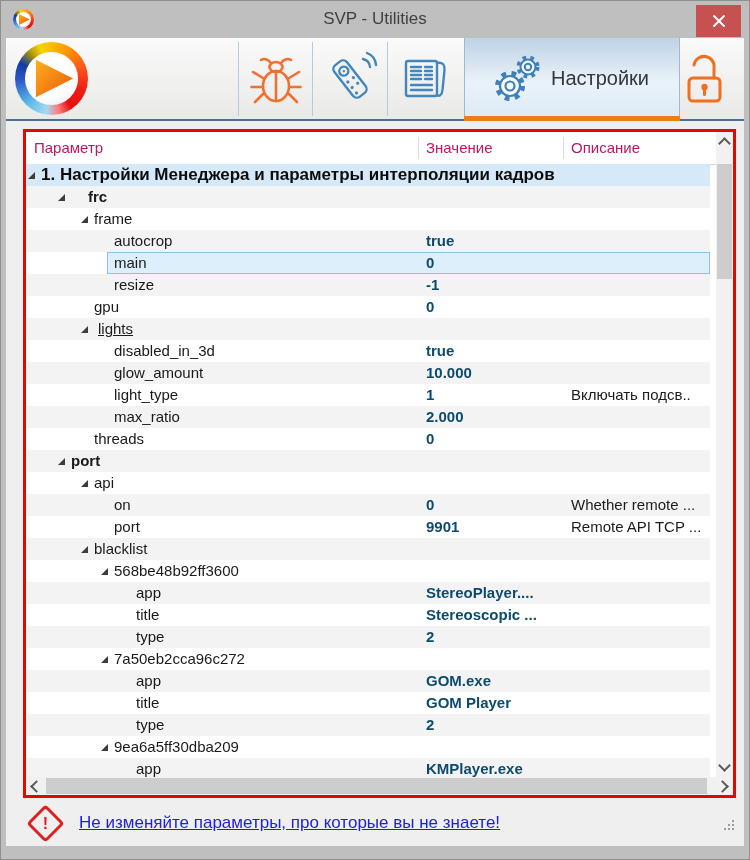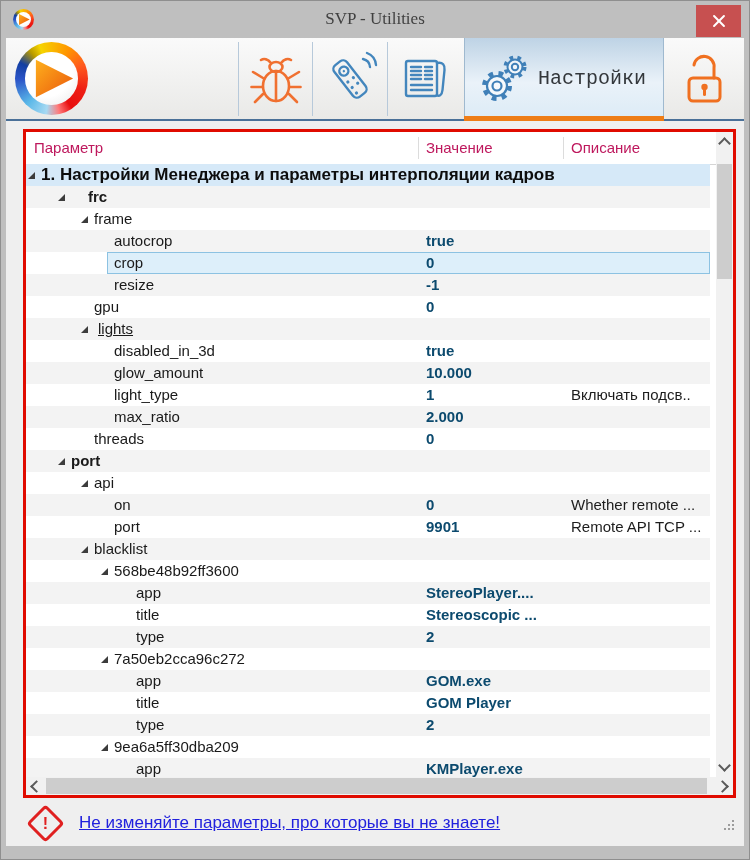--- a/index.html
+++ b/index.html
@@ -1,20 +1,20 @@
 <!DOCTYPE html>
 <html><head>
 <meta charset="utf-8">
 <style>
   html,body{margin:0;padding:0;}
   body{width:750px;height:860px;overflow:hidden;font-family:"Liberation Sans",sans-serif;}
   .window{box-sizing:border-box;width:750px;height:860px;background:#bfbfbf;border:1px solid #8f8f8f;position:relative;}
   
   .titlebar{position:relative;height:37px;background:#bfbfbf;}
-  .title{position:absolute;left:0;right:0;top:8px;text-align:center;font-size:17px;color:#404040;font-family:Liberation Serif, serif;}
+  .title{position:absolute;left:0;right:0;top:8px;text-align:center;font-size:17px;color:#404040;}
   .closebtn{position:absolute;right:8px;top:4px;width:45px;height:32px;background:#c75050;cursor:default;}
   .closebtn .x{position:absolute;left:50%;top:50%;width:14px;height:14px;transform:translate(-50%,-50%);}
   .closebtn .x i{position:absolute;left:-1px;top:6px;width:16px;height:2px;background:#fff;border-radius:1px;}
   .closebtn .x i:first-child{transform:rotate(45deg);}
   .closebtn .x i:last-child{transform:rotate(-45deg);}
   
   .svplogo{position:relative;border-radius:50%;background:
     conic-gradient(from -20deg,#f6d400 0%,#ff9500 14%,#ff5a1e 24%,#ee1e14 36%,#e80f0f 46%,#ff7a7a 52%,#a6d9f2 58%,#59b7e8 68%,#2c55c8 80%,#123ea2 88%,#b89a00 95%,#f6d400 100%);}
   .svplogo .inner{position:absolute;left:14%;top:14%;width:72%;height:72%;border-radius:50%;
     background:radial-gradient(circle at 40% 35%,#ffffff 55%,#e8e8e8 100%);}
@@ -140,21 +140,21 @@
             <path d="M15,29 H25"></path>
           <path d="M29,17 H36"></path>
             <path d="M29,21 H36"></path>
             <path d="M29,25 H36"></path>
             <path d="M29,29 H36"></path>
           <path d="M15,35 H36"></path>
             <path d="M15,40 H36"></path>
         </svg>
       </div>
 
-      <div class="tbtn tab-active" style="left:458px;width:200px;font-family:Liberation Mono, monospace;">
+      <div class="tbtn tab-active" style="left:458px;width:216px;">
         <svg width="48" height="48" viewBox="0 0 48 48">
           <circle cx="15" cy="31" r="12" fill="none" stroke="#4080b8" stroke-width="6" stroke-dasharray="4.5 5.1"></circle>
           <circle cx="15" cy="31" r="10" fill="#ffffff" fill-opacity="0.6" stroke="#4080b8" stroke-width="2.2"></circle>
           <circle cx="15" cy="31" r="4.5" fill="none" stroke="#4080b8" stroke-width="2.2"></circle>
           <circle cx="33" cy="12" r="9" fill="none" stroke="#4080b8" stroke-width="5" stroke-dasharray="3.4 4"></circle>
           <circle cx="33" cy="12" r="7.5" fill="#ffffff" fill-opacity="0.6" stroke="#4080b8" stroke-width="2"></circle>
           <circle cx="33" cy="12" r="3.2" fill="none" stroke="#4080b8" stroke-width="2"></circle>
         </svg>
         <span class="tablabel">Настройки</span>
         <div class="underline"></div>
@@ -194,21 +194,21 @@
             <div class="trow">
               <span class="exp" style="left: 55px;"></span>
               <span class="pname" style="left: 68px;">frame</span>
             </div>
             <div class="trow zebra">
               <span class="pname" style="left: 88px;">autocrop</span>
               <span class="pval">true</span>
             </div>
             <div class="trow selected">
               <div class="selbox"></div>
-              <span class="pname" style="left: 88px;">crop</span>
+              <span class="pname" style="left: 88px;">main</span>
               <span class="pval">0</span>
             </div>
             <div class="trow zebra">
               <span class="pname" style="left: 88px;">resize</span>
               <span class="pval">-1</span>
             </div>
             <div class="trow">
               <span class="pname" style="left: 68px;">gpu</span>
               <span class="pval">0</span>
             </div>

